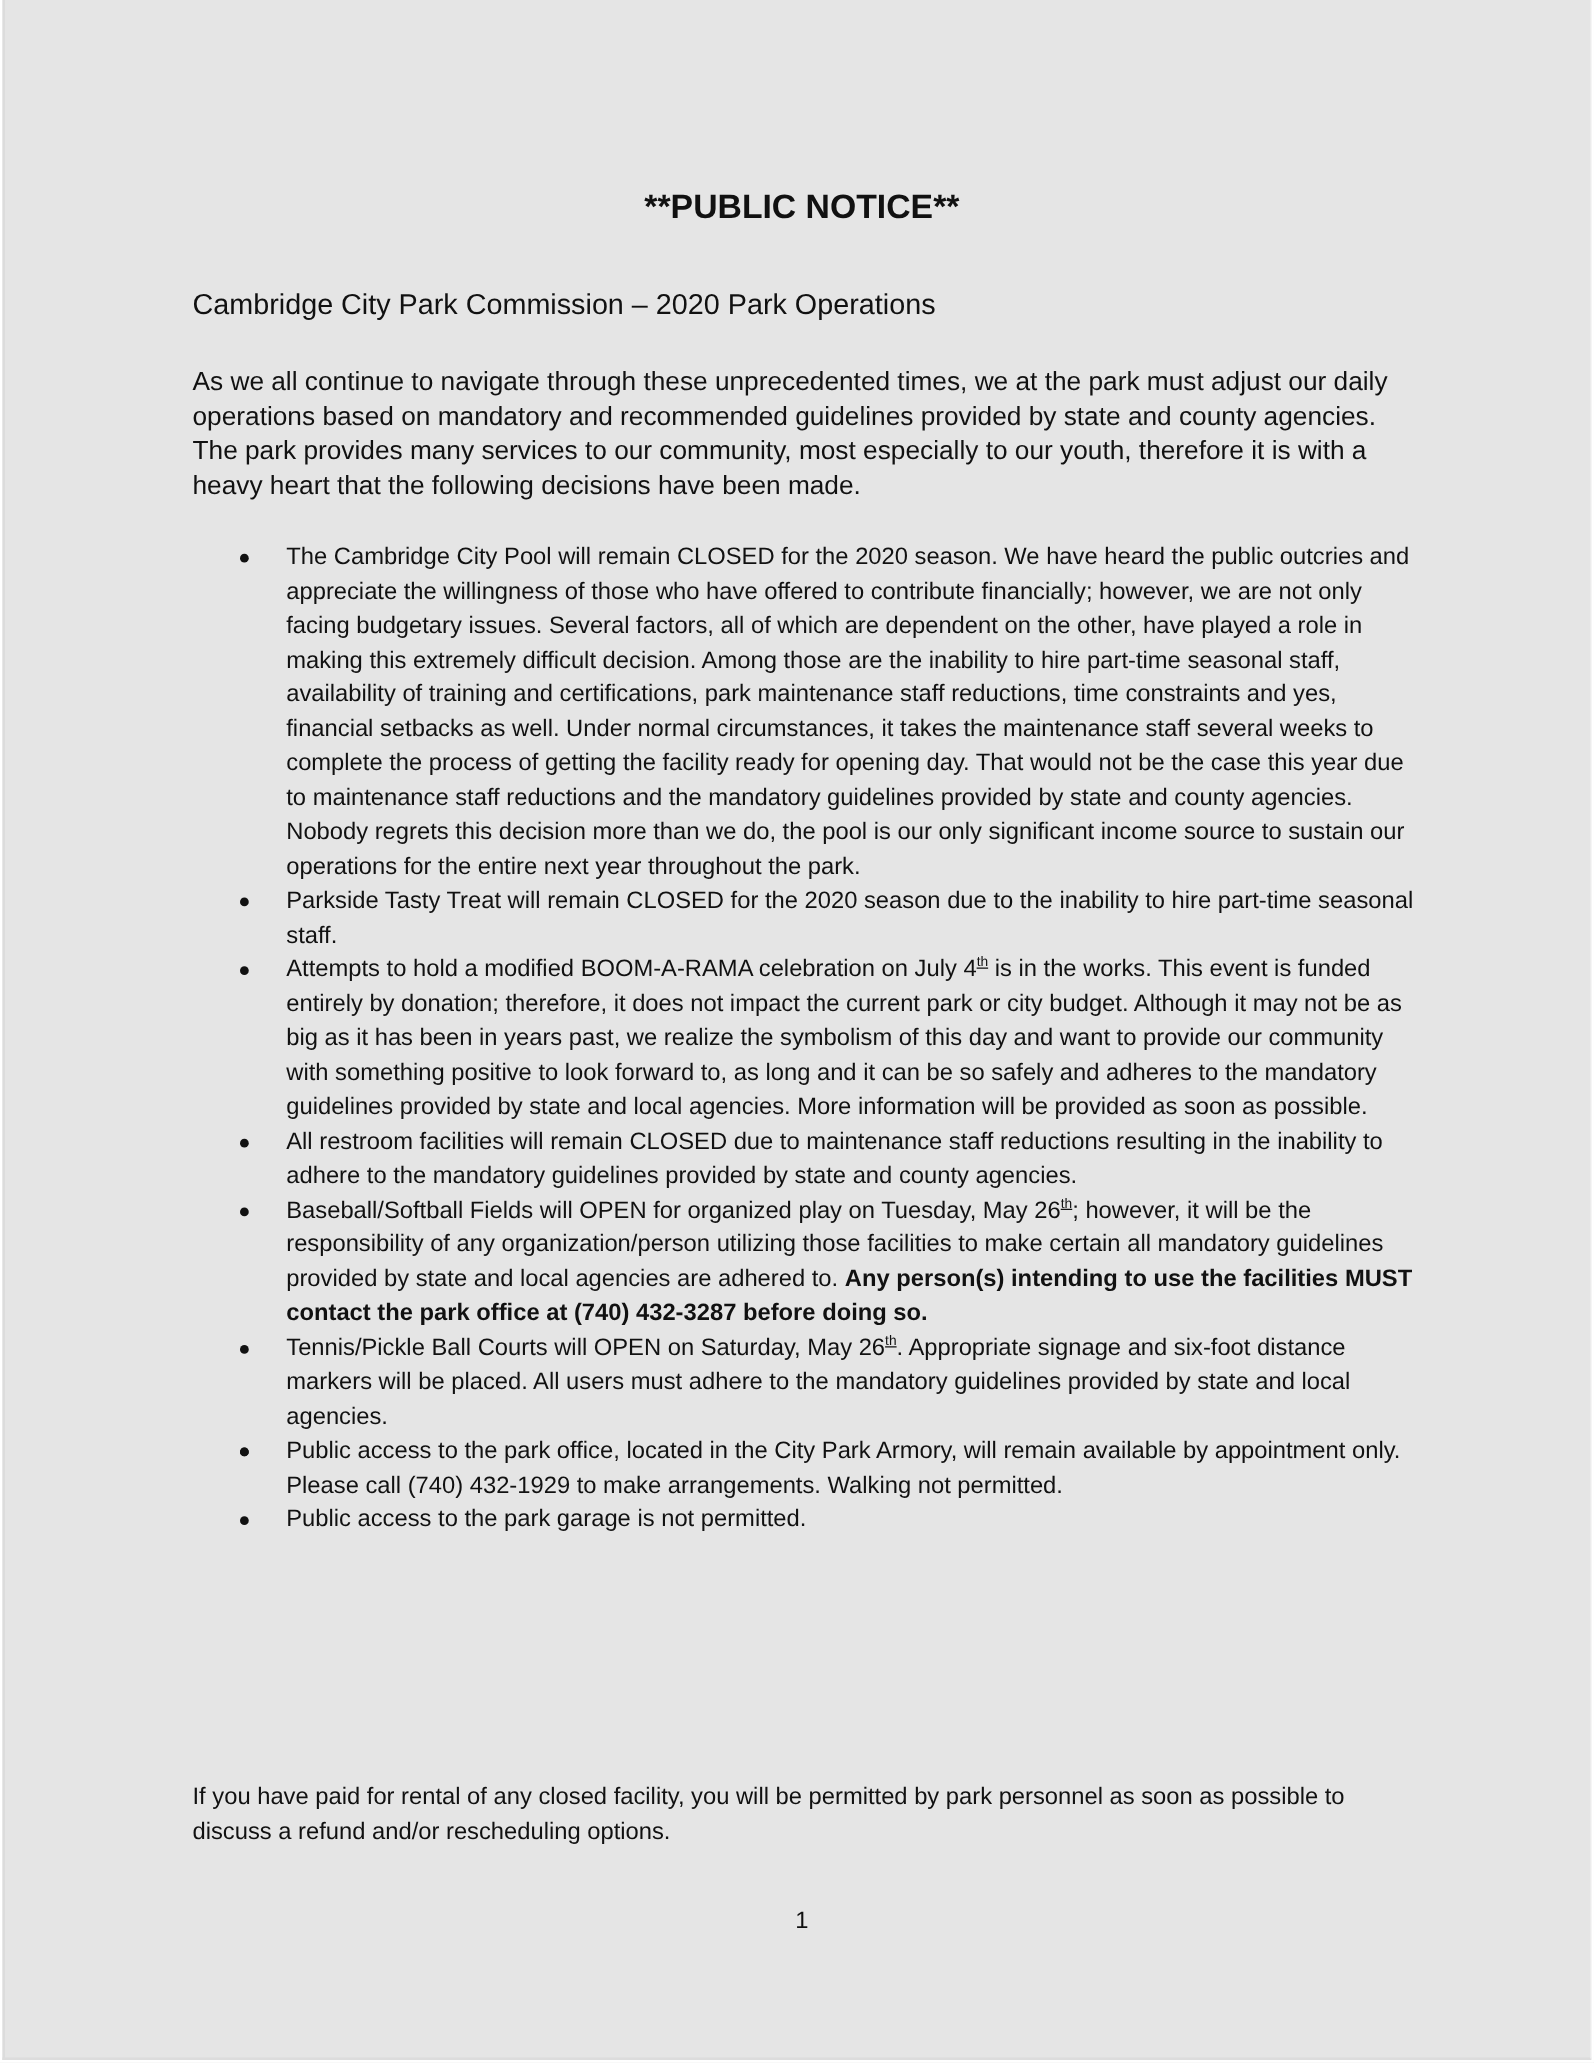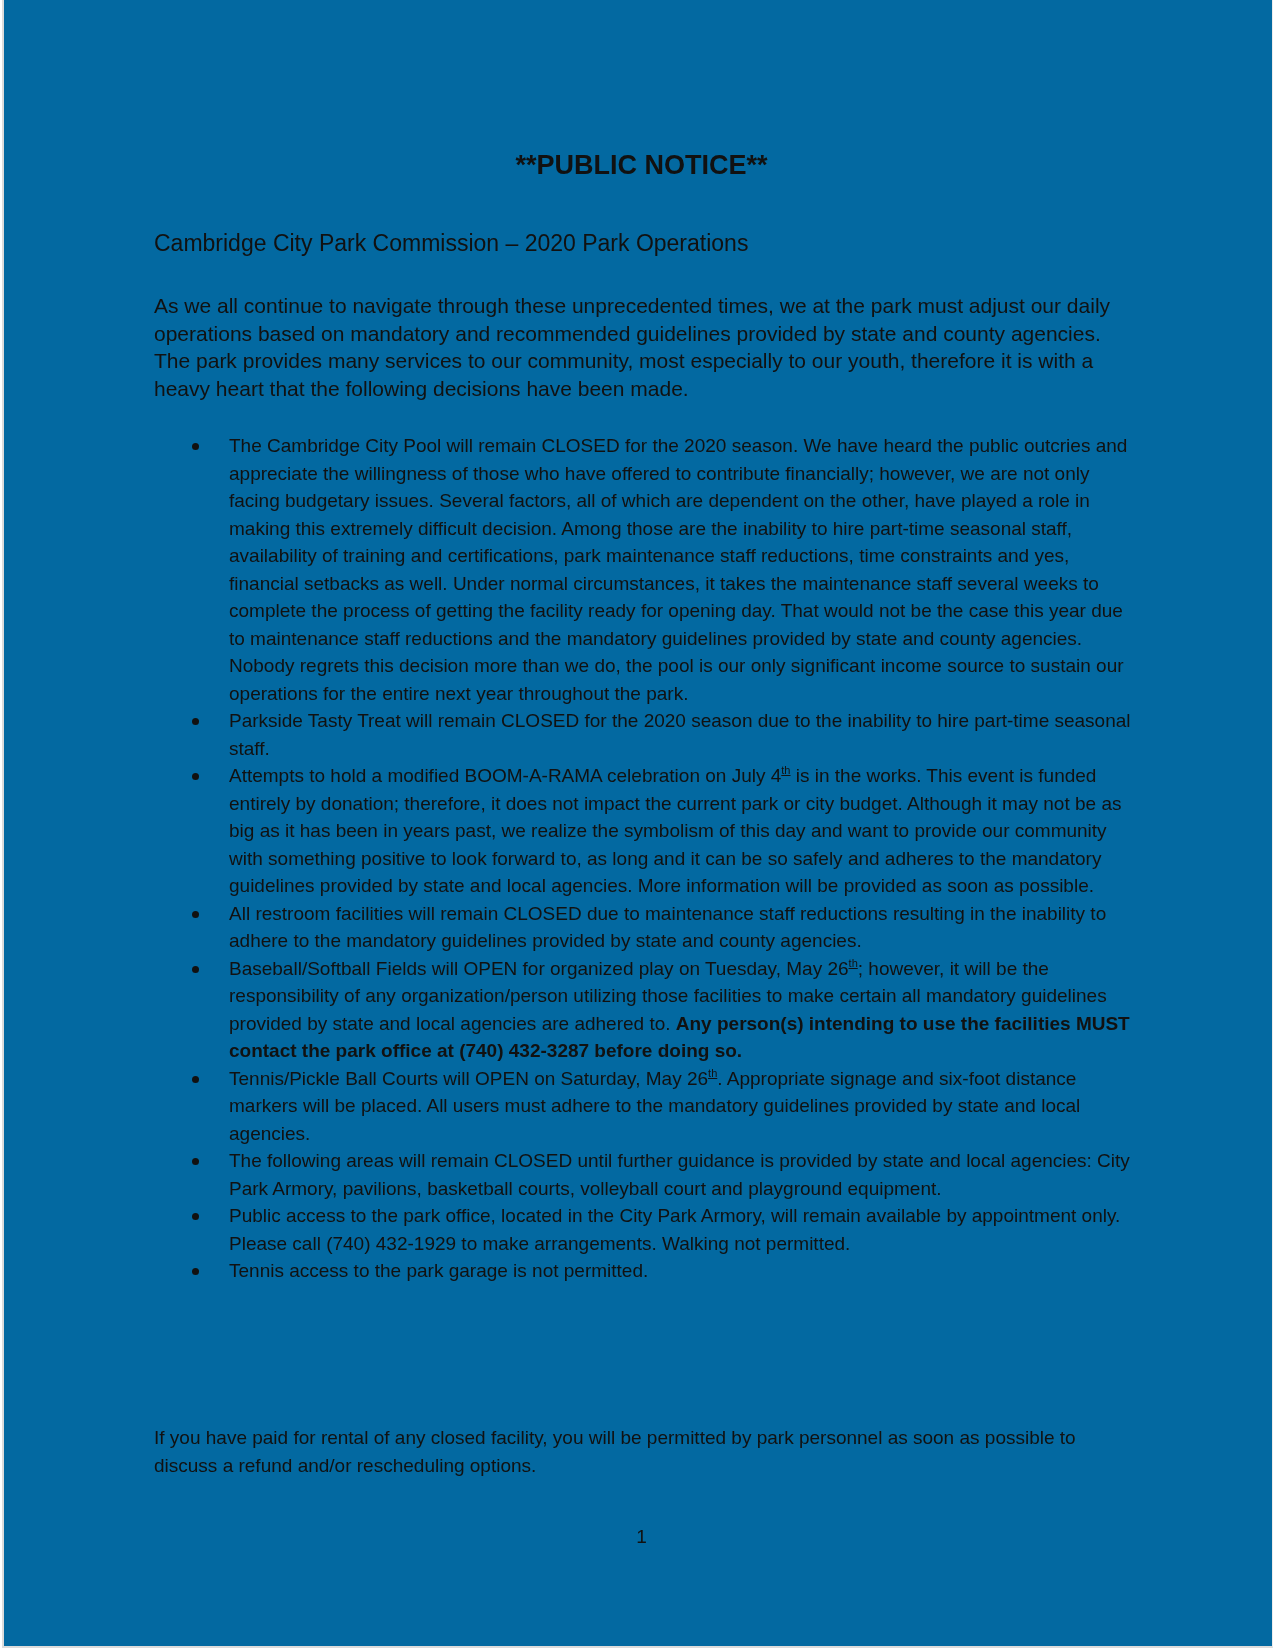--- a/index.html
+++ b/index.html
@@ -1,20 +1,20 @@
 <!DOCTYPE html>
 <html><head>
 <meta charset="utf-8">
 <style>
   html, body { margin: 0; padding: 0; background: #ffffff; }
   body { width: 1275px; height: 1650px; position: relative; overflow: hidden; }
   .page {
     position: absolute; left: 2px; top: 0; width: 1268px; height: 1646px;
     border-left: 2px solid #dcdcdc; border-bottom: 2px solid #dcdcdc; border-right: 1px solid #ececec;
-    background: #0369a1;
+    background: #e5e5e5;
     font-family: "Liberation Sans", sans-serif;
     color: #111;
   }
   .title {
     position: absolute; top: 150px; left: 0; width: 1275px; text-align: center;
     font-size: 27px; font-weight: bold; letter-spacing: 0px;
   }
   .subtitle {
     position: absolute; top: 230px; left: 150px;
     font-size: 23px;
@@ -73,27 +73,26 @@
     <li>
       <span class="bullet-dot"></span>
       <span>Baseball/Softball Fields will OPEN for organized play on Tuesday, May 26</span><sup>th</sup><span>; however, it will be the responsibility of any organization/person utilizing those facilities to make certain all mandatory guidelines provided by state and local agencies are adhered to. </span><span class="bold">Any person(s) intending to use the facilities MUST contact the park office at (740) 432-3287 before doing so.</span>
     </li>
     <li>
       <span class="bullet-dot"></span>
       <span>Tennis/Pickle Ball Courts will OPEN on Saturday, May 26</span><sup>th</sup><span>. Appropriate signage and six-foot distance markers will be placed. All users must adhere to the mandatory guidelines provided by state and local agencies.</span>
     </li>
     <li>
       <span class="bullet-dot"></span>
-      <span>The following areas will remain CLOSED until further guidance is provided by state and local agencies: City Park Armory, pavilions, basketball courts, volleyball court and playground equipment.</span>
     </li>
     <li>
       <span class="bullet-dot"></span>
       <span>Public access to the park office, located in the City Park Armory, will remain available by appointment only. Please call (740) 432-1929 to make arrangements. Walking not permitted.</span>
     </li>
     <li>
       <span class="bullet-dot"></span>
-      <span>Tennis access to the park garage is not permitted.</span>
+      <span>Public access to the park garage is not permitted.</span>
     </li>
   </ul>
 
   <p class="closing" style="margin:0">If you have paid for rental of any closed facility, you will be permitted by park personnel as soon as possible to discuss a refund and/or rescheduling options.</p>
   <div class="page-num">1</div>
 </div>
 
 </body></html>

